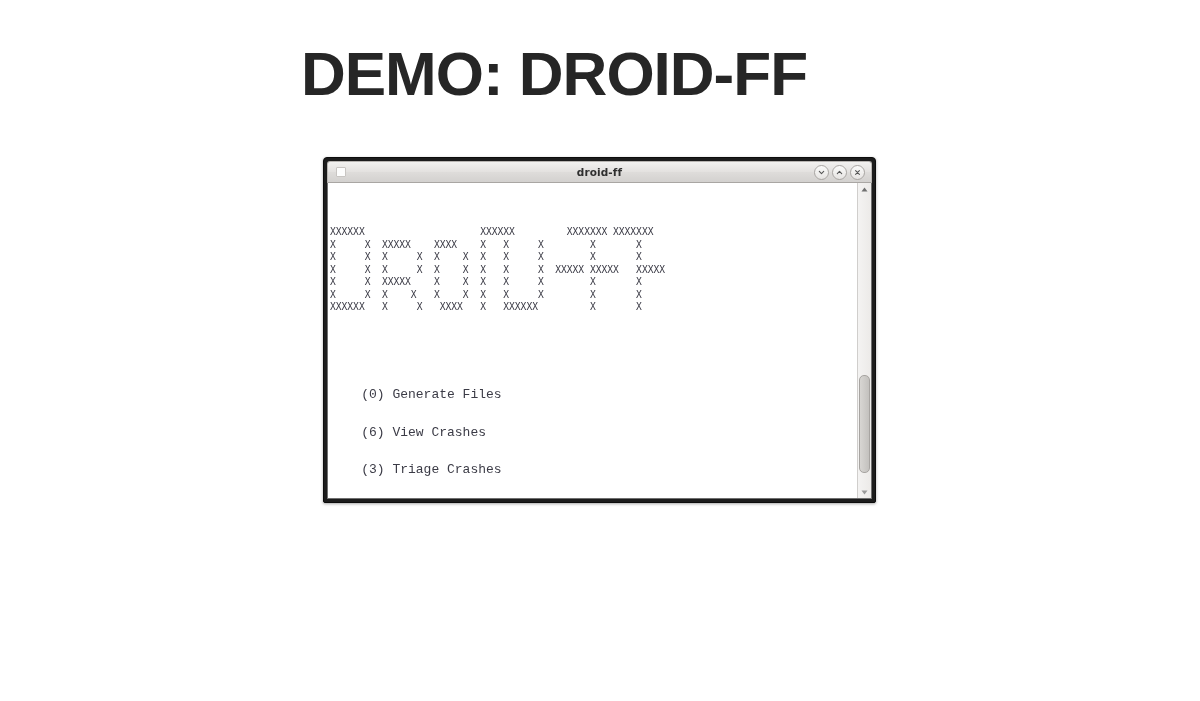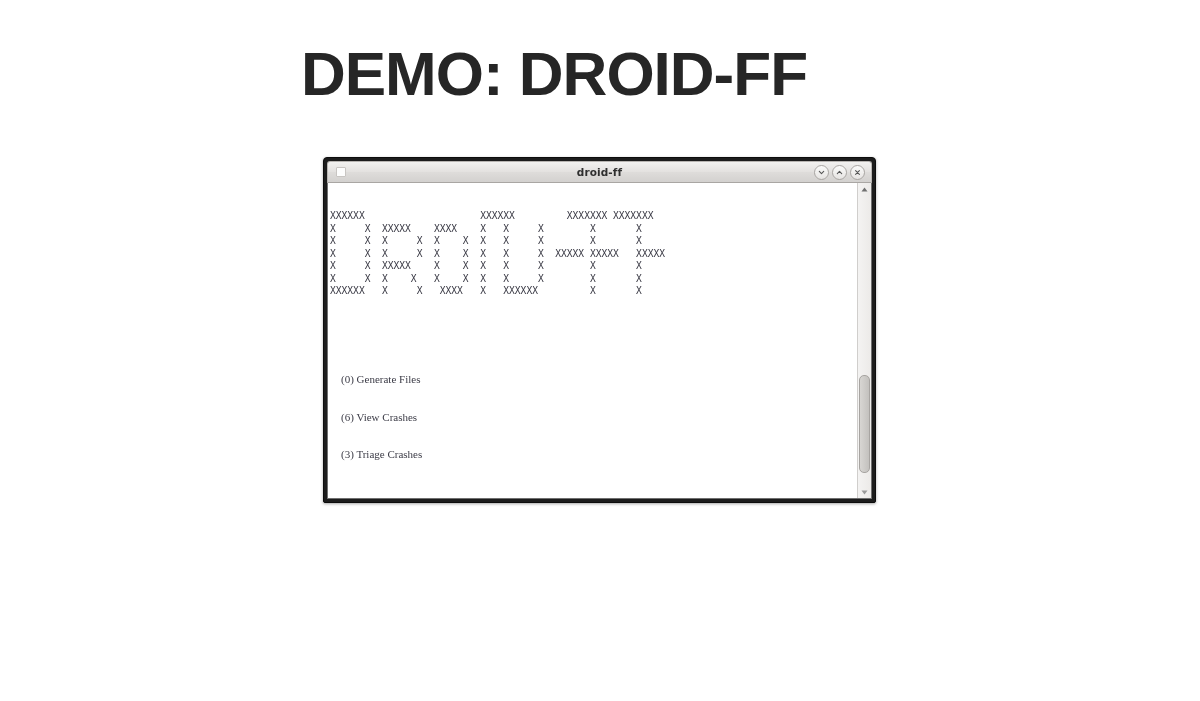--- a/index.html
+++ b/index.html
@@ -109,43 +109,43 @@
     background: #ffffff;
     border: 1px solid #6f6f6f;
     border-top: none;
     box-sizing: border-box;
     overflow: hidden;
     display: flex;
   }
 
   .term-text {
     flex: 1 1 auto;
-    padding: 2px 0 0 2px;
+    padding: 18px 0 0 2px;
     font-family: "DejaVu Sans Mono", monospace;
     font-size: 9.6px;
     line-height: 12.55px;
     color: #3b3b46;
     white-space: pre;
     overflow: hidden;
   }
 
   .banner {
     margin: 0;
     font-family: "DejaVu Sans Mono", monospace;
     font-size: 9.6px;
     line-height: 12.55px;
     white-space: pre;
     color: #3b3b46;
   }
 
   .menu {
     margin: 0;
     padding-top: 12px;
-    font-family: Liberation Serif, serif;
-    font-size: 11px;
+    font-family: Liberation Mono, monospace;
+    font-size: 13px;
     line-height: 12.6px;
     white-space: pre;
     color: #3b3b46;
   }
 
   
   .scrollbar {
     flex: 0 0 13px;
     width: 13px;
     background: linear-gradient(to right, #f4f3f2, #eceae8);

